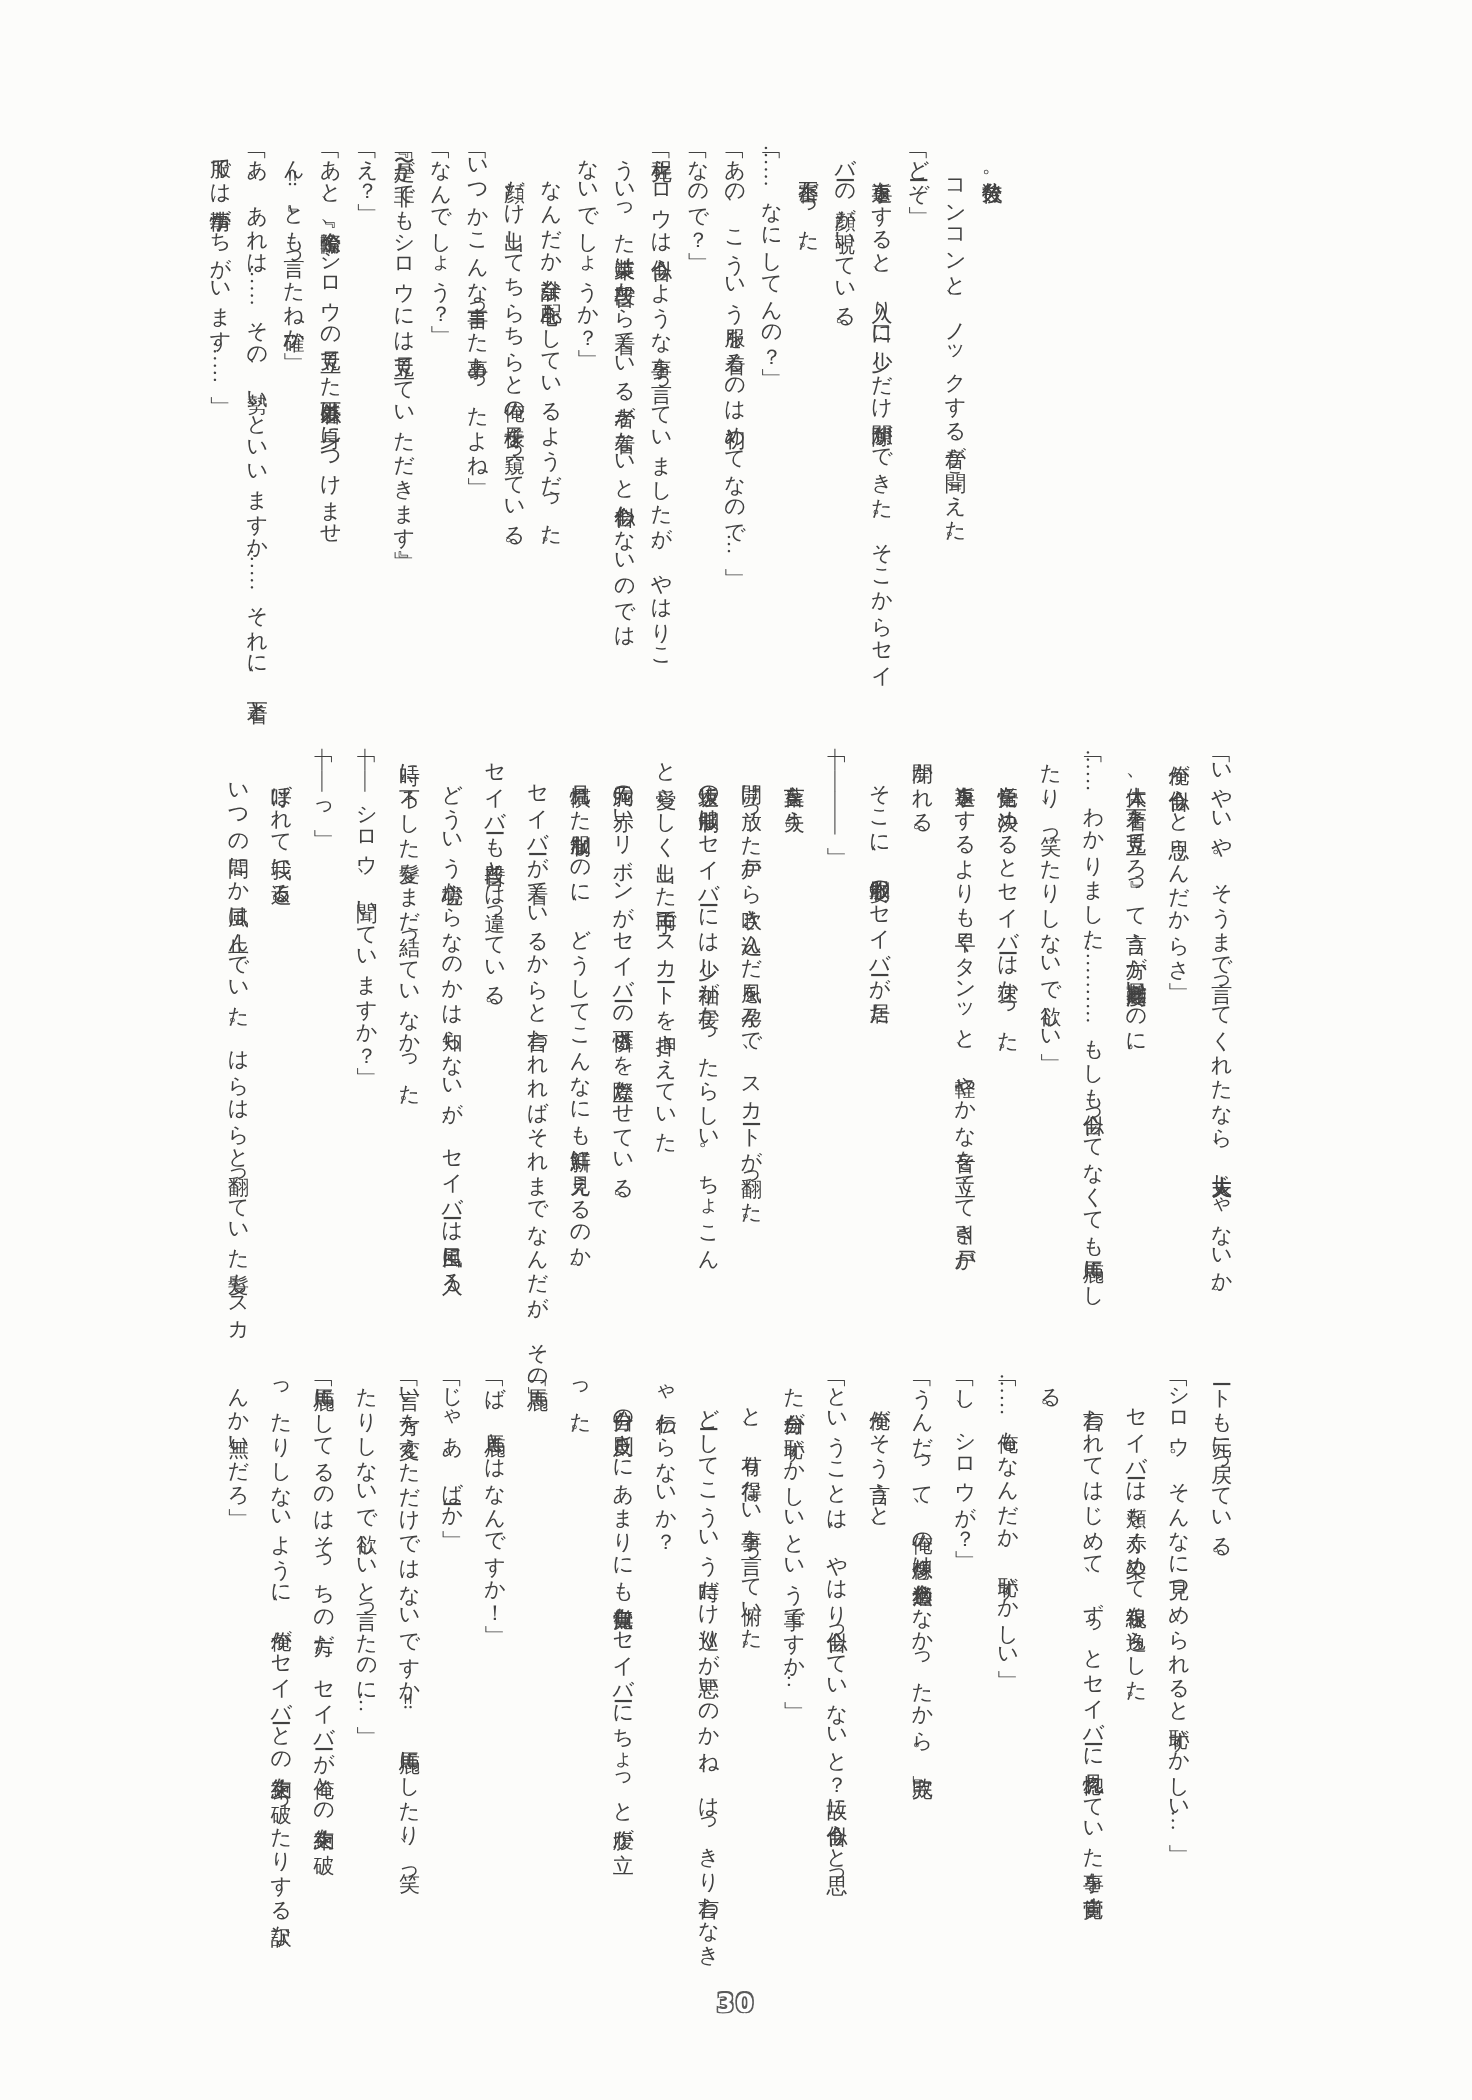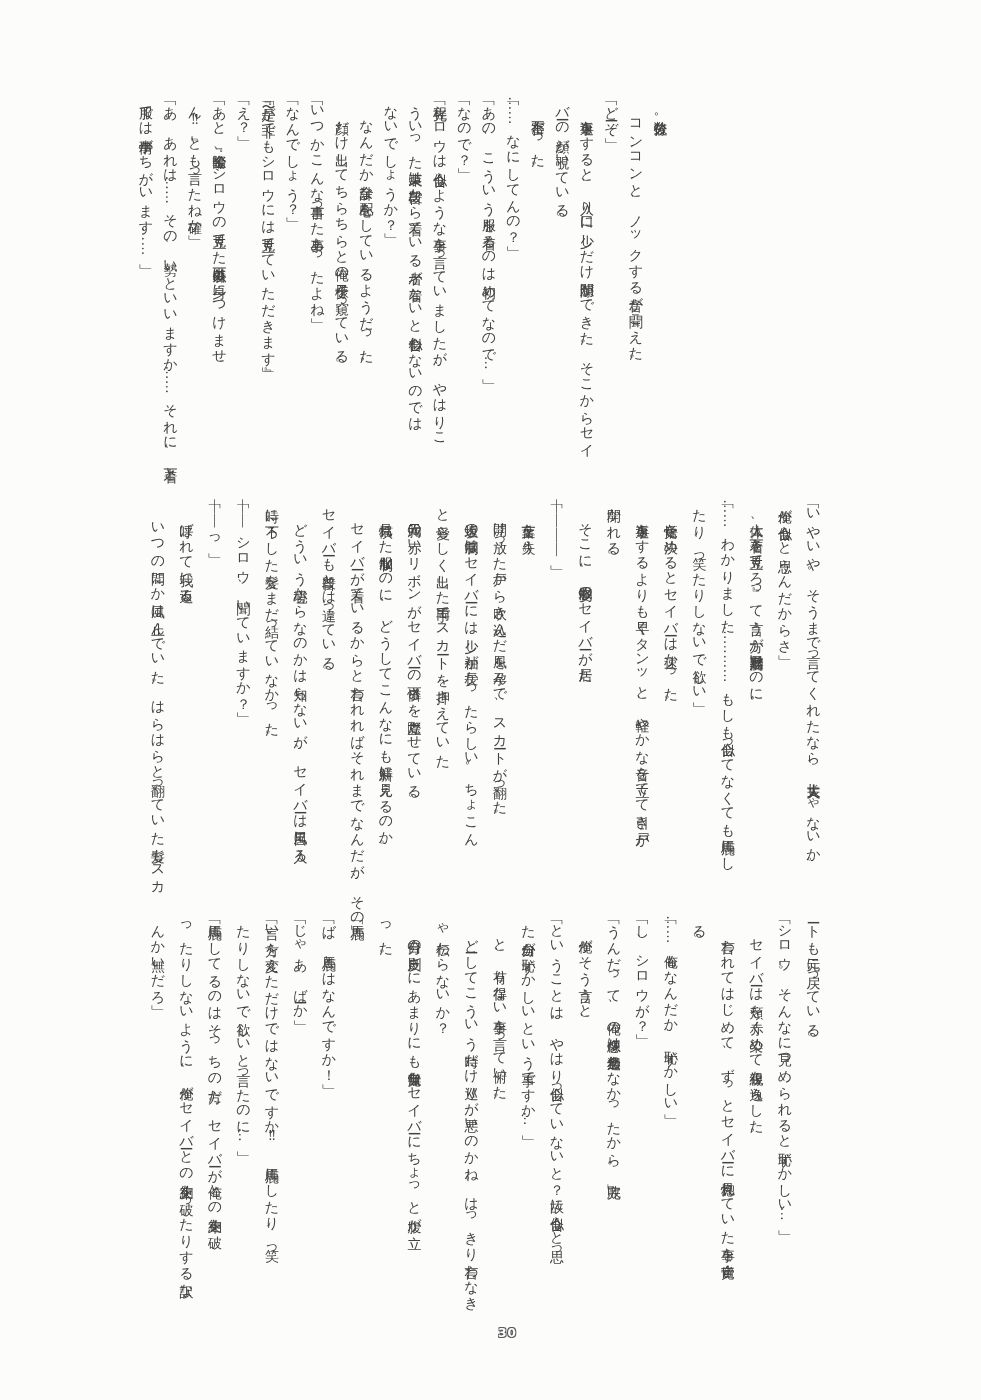--- a/index.html
+++ b/index.html
@@ -25,29 +25,28 @@
   .band .indent { text-indent:1em; }
   .band-top    { top:96px;  right:309px; height:412px; line-height:24.5px; }
   .band-middle { top:499px; right:154px; height:414px; line-height:28.5px; }
   .band-bottom { top:915px; right:154px; height:418px; line-height:28.5px; }
   .pageno {
     position:absolute;
     top:1326px; left:50%;
     transform:translateX(-50%);
     font-family:"DejaVu Sans","Liberation Sans",sans-serif;
     font-weight:bold;
-    font-size:12px;
+    font-size:17px;
     letter-spacing:1px;
     color:#ffffff;
     text-shadow:
       -1px -1px 0 #5a5a5a,
        1px -1px 0 #5a5a5a,
       -1px  1px 0 #5a5a5a,
        1px  1px 0 #5a5a5a;
-    margin-left: 17px;
   }
 </style>
 </head>
 <body>
 
 <div class="page">
   <section class="band band-top">
       <div class="line indent">数分後。</div>
       <div class="line indent">コンコンと、ノックする音が聞こえた。</div>
       <div class="line">「どーぞ」</div>

